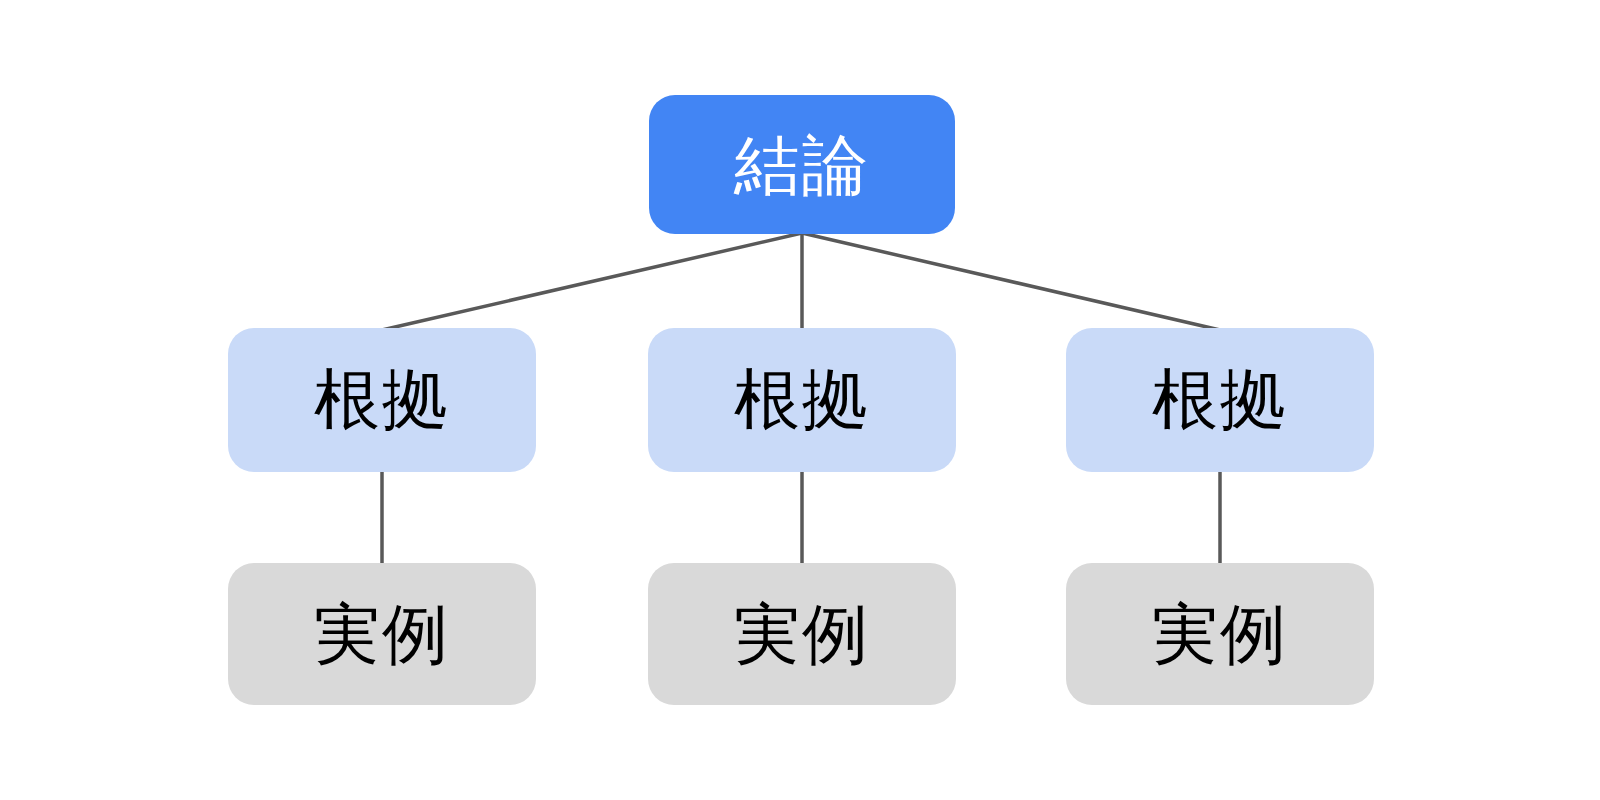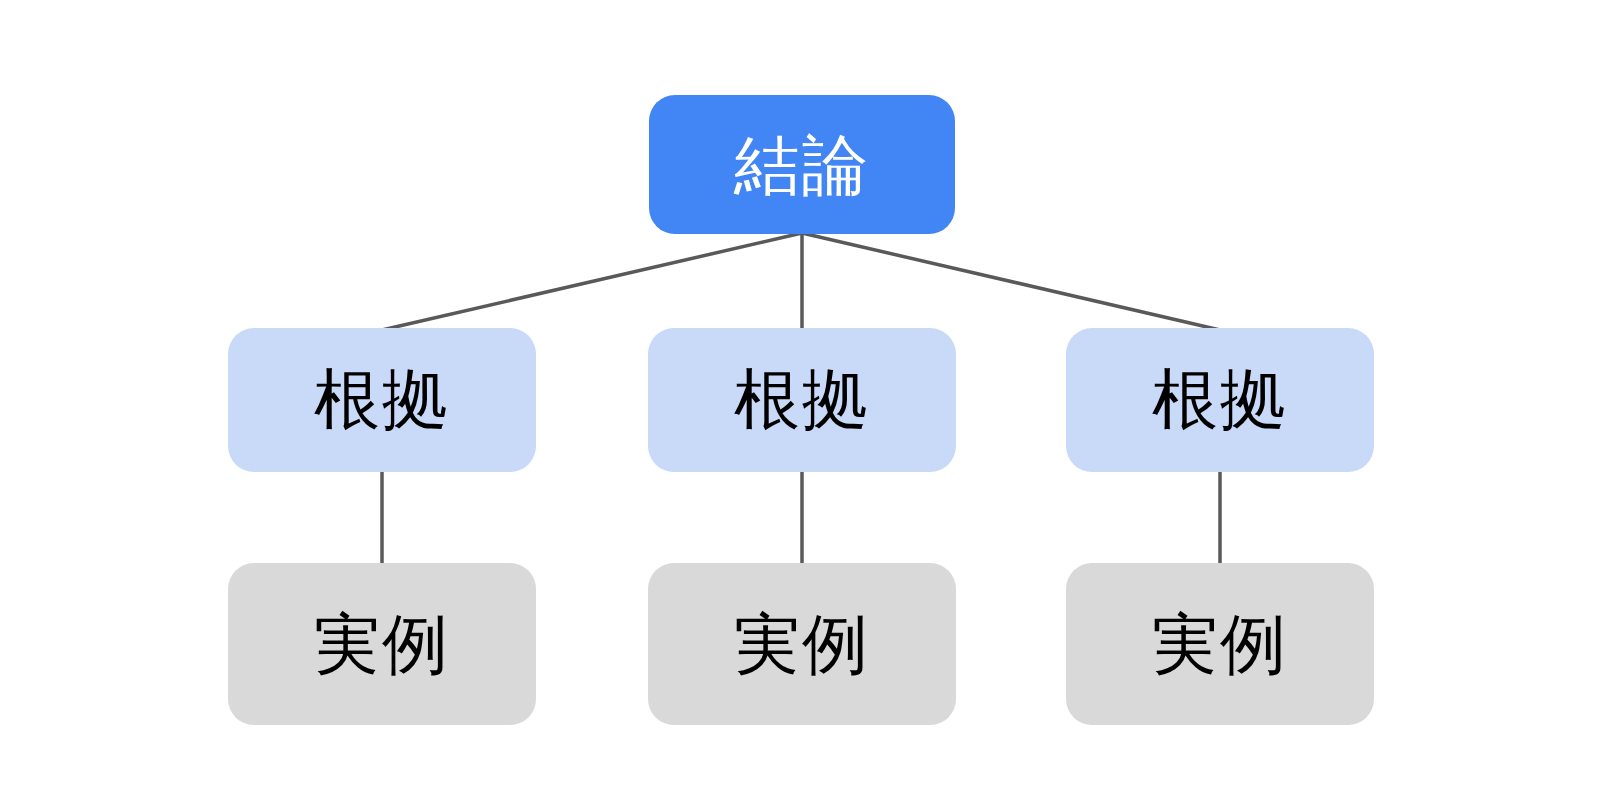--- a/index.html
+++ b/index.html
@@ -40,21 +40,21 @@
   }
   .node-conclusion {
     left: 649px;
     top: 95px;
     width: 306px;
     height: 139px;
     background: var(--conclusion-fill, #4285F4);
     color: var(--conclusion-text, #ffffff);
   }
   .row-evidence { top: 328px; height: 144px; font-family: Liberation Serif, serif; }
-  .row-example  { top: 563px; height: 162px; }
+  .row-example  { top: 563px; height: 142px; }
   .col-1 { left: 228px;  width: 308px; }
   .col-2 { left: 648px;  width: 308px; }
   .col-3 { left: 1066px; width: 308px; }
   .node-evidence { background: var(--evidence-fill, #C9DAF8); }
   .node-example  { background: var(--example-fill, #D9D9D9); }
 </style>
 </head>
 <body>
 
 <div class="canvas">

